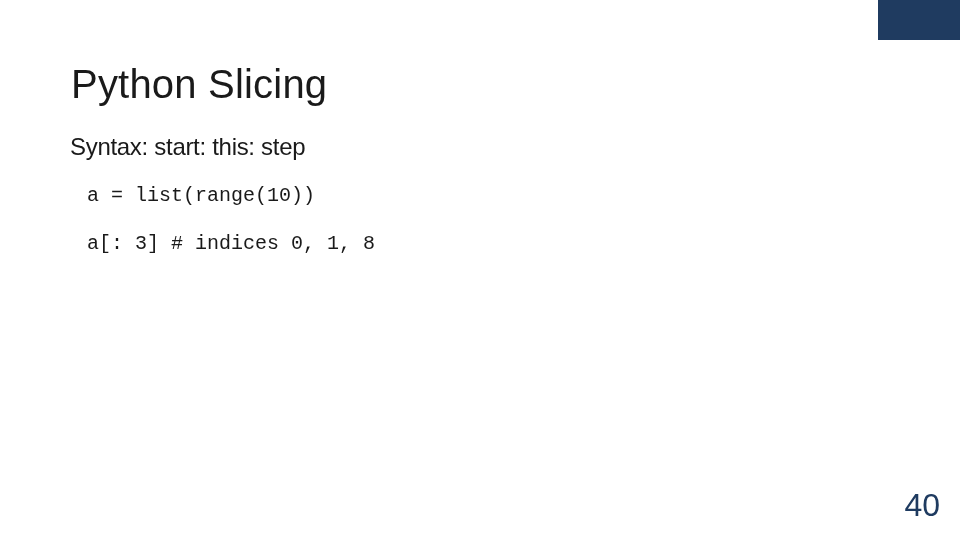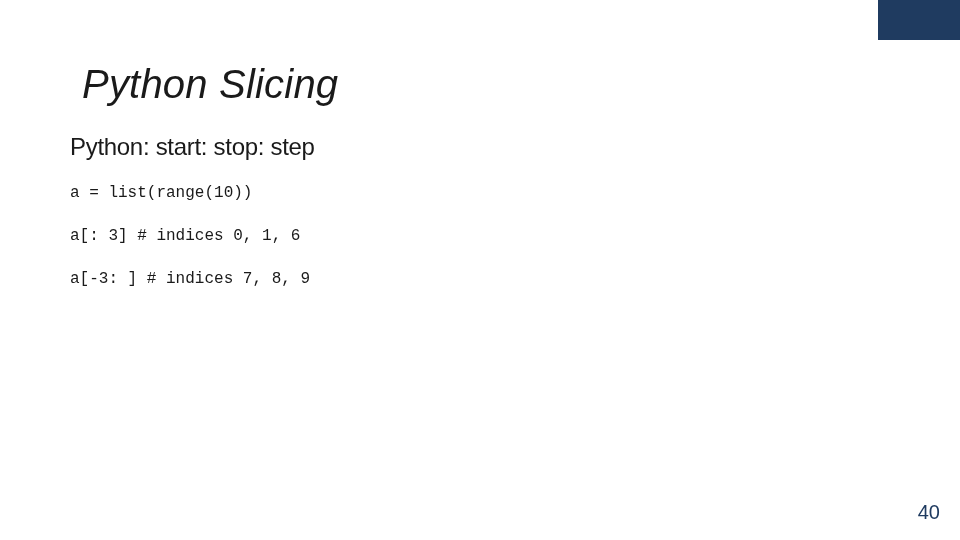--- a/index.html
+++ b/index.html
@@ -21,53 +21,51 @@
     height: 40px;
     background: #1f3b60;
   }
   .slide {
     box-sizing: border-box;
     padding: 62px 70px 0 70px;
   }
   .title {
     font-size: 40px;
     font-weight: 400;
-    margin: 0 0 26px 12px;
+    margin: 0 0 26px 1px;
     letter-spacing: 0.2px;
-    font-style: italic;
   }
   .subtitle {
     font-size: 24px;
     font-weight: 400;
     margin: 0 0 22px 0;
     letter-spacing: -0.3px;
   }
   .code-line {
     font-family: "Courier New", Courier, monospace;
-    font-size: 16px;
+    font-size: 20px;
     line-height: 1.3;
-    margin: 0 0 22px 0;
+    margin: 0 0 22px 17px;
     white-space: pre;
   }
   .page-number {
     position: absolute;
     right: 20px;
     bottom: 16px;
-    font-size: 20px;
+    font-size: 32px;
     color: #1f3b60;
     font-weight: 400;
   }
 </style>
 </head>
 <body>
 
 <div class="accent-bar"></div>
 
 <div class="slide">
   <h1 class="title">Python Slicing</h1>
-  <p class="subtitle">Python: start: stop: step</p>
+  <p class="subtitle">Syntax: start: this: step</p>
 
   <p class="code-line">a = list(range(10))</p>
-  <p class="code-line">a[: 3] # indices 0, 1, 6</p>
-  <p class="code-line">a[-3: ] # indices 7, 8, 9</p>
+  <p class="code-line">a[: 3] # indices 0, 1, 8</p>
 </div>
 
 <div class="page-number">40</div>
 
 </body></html>

